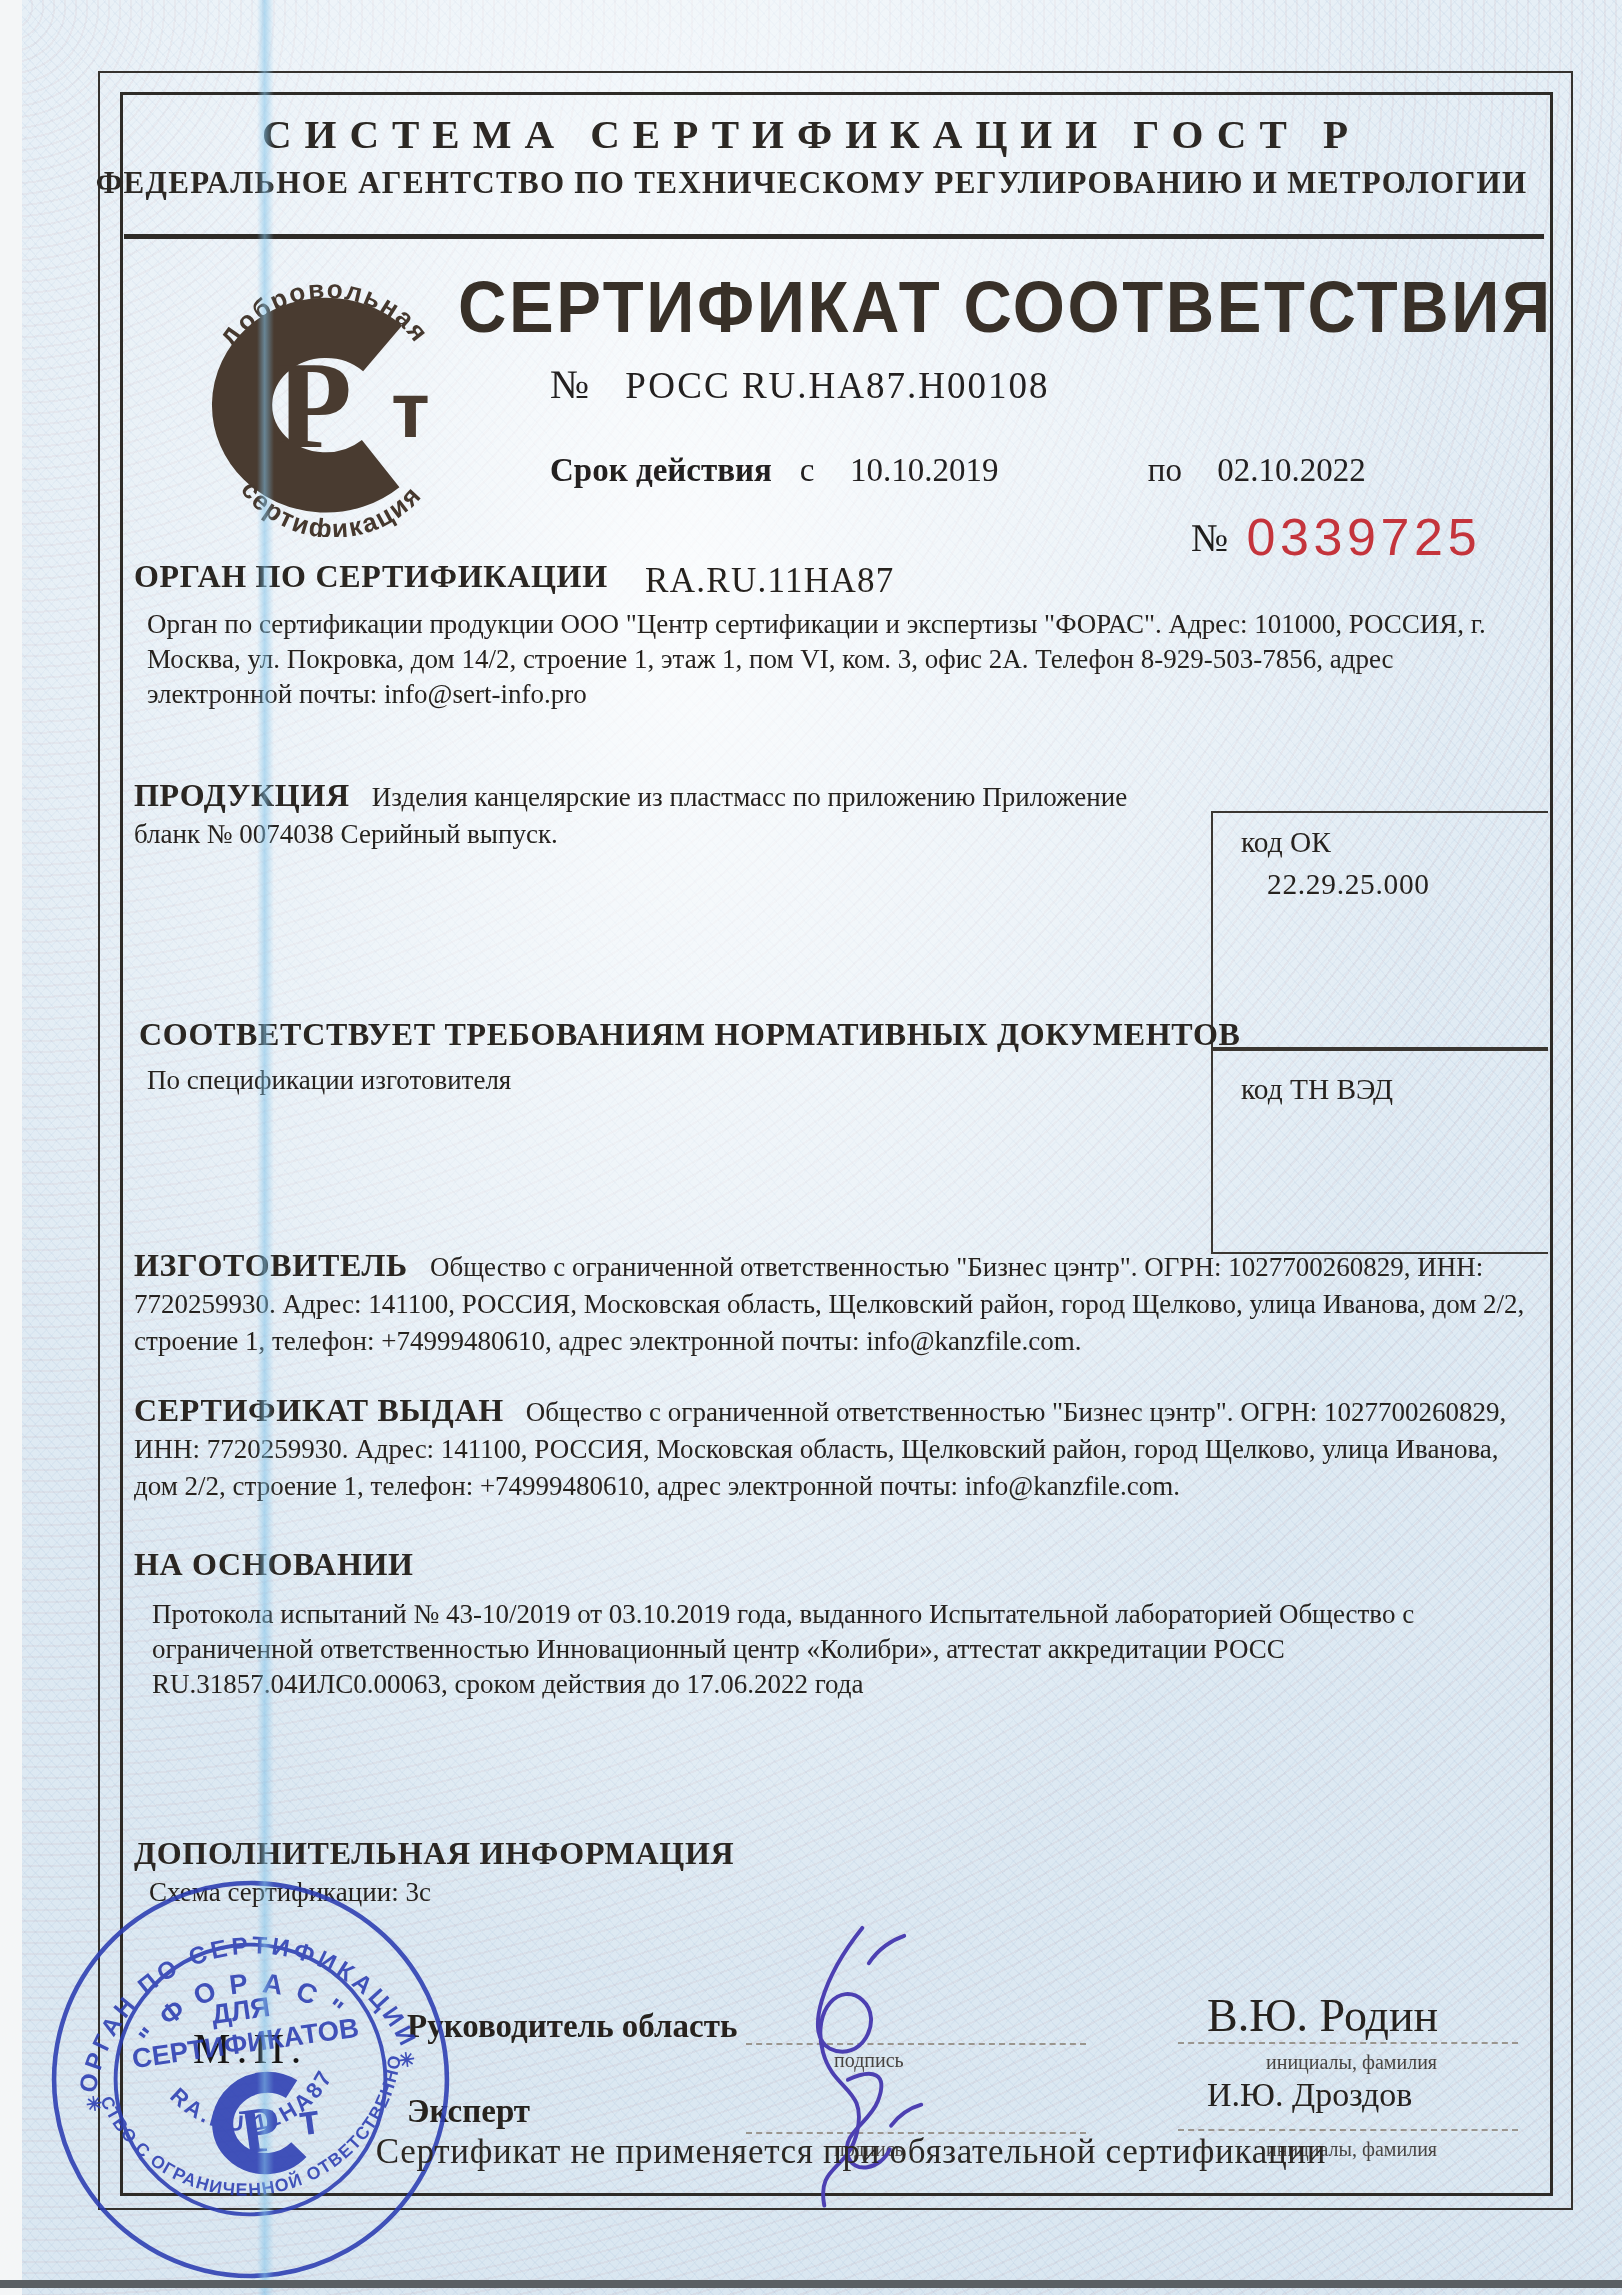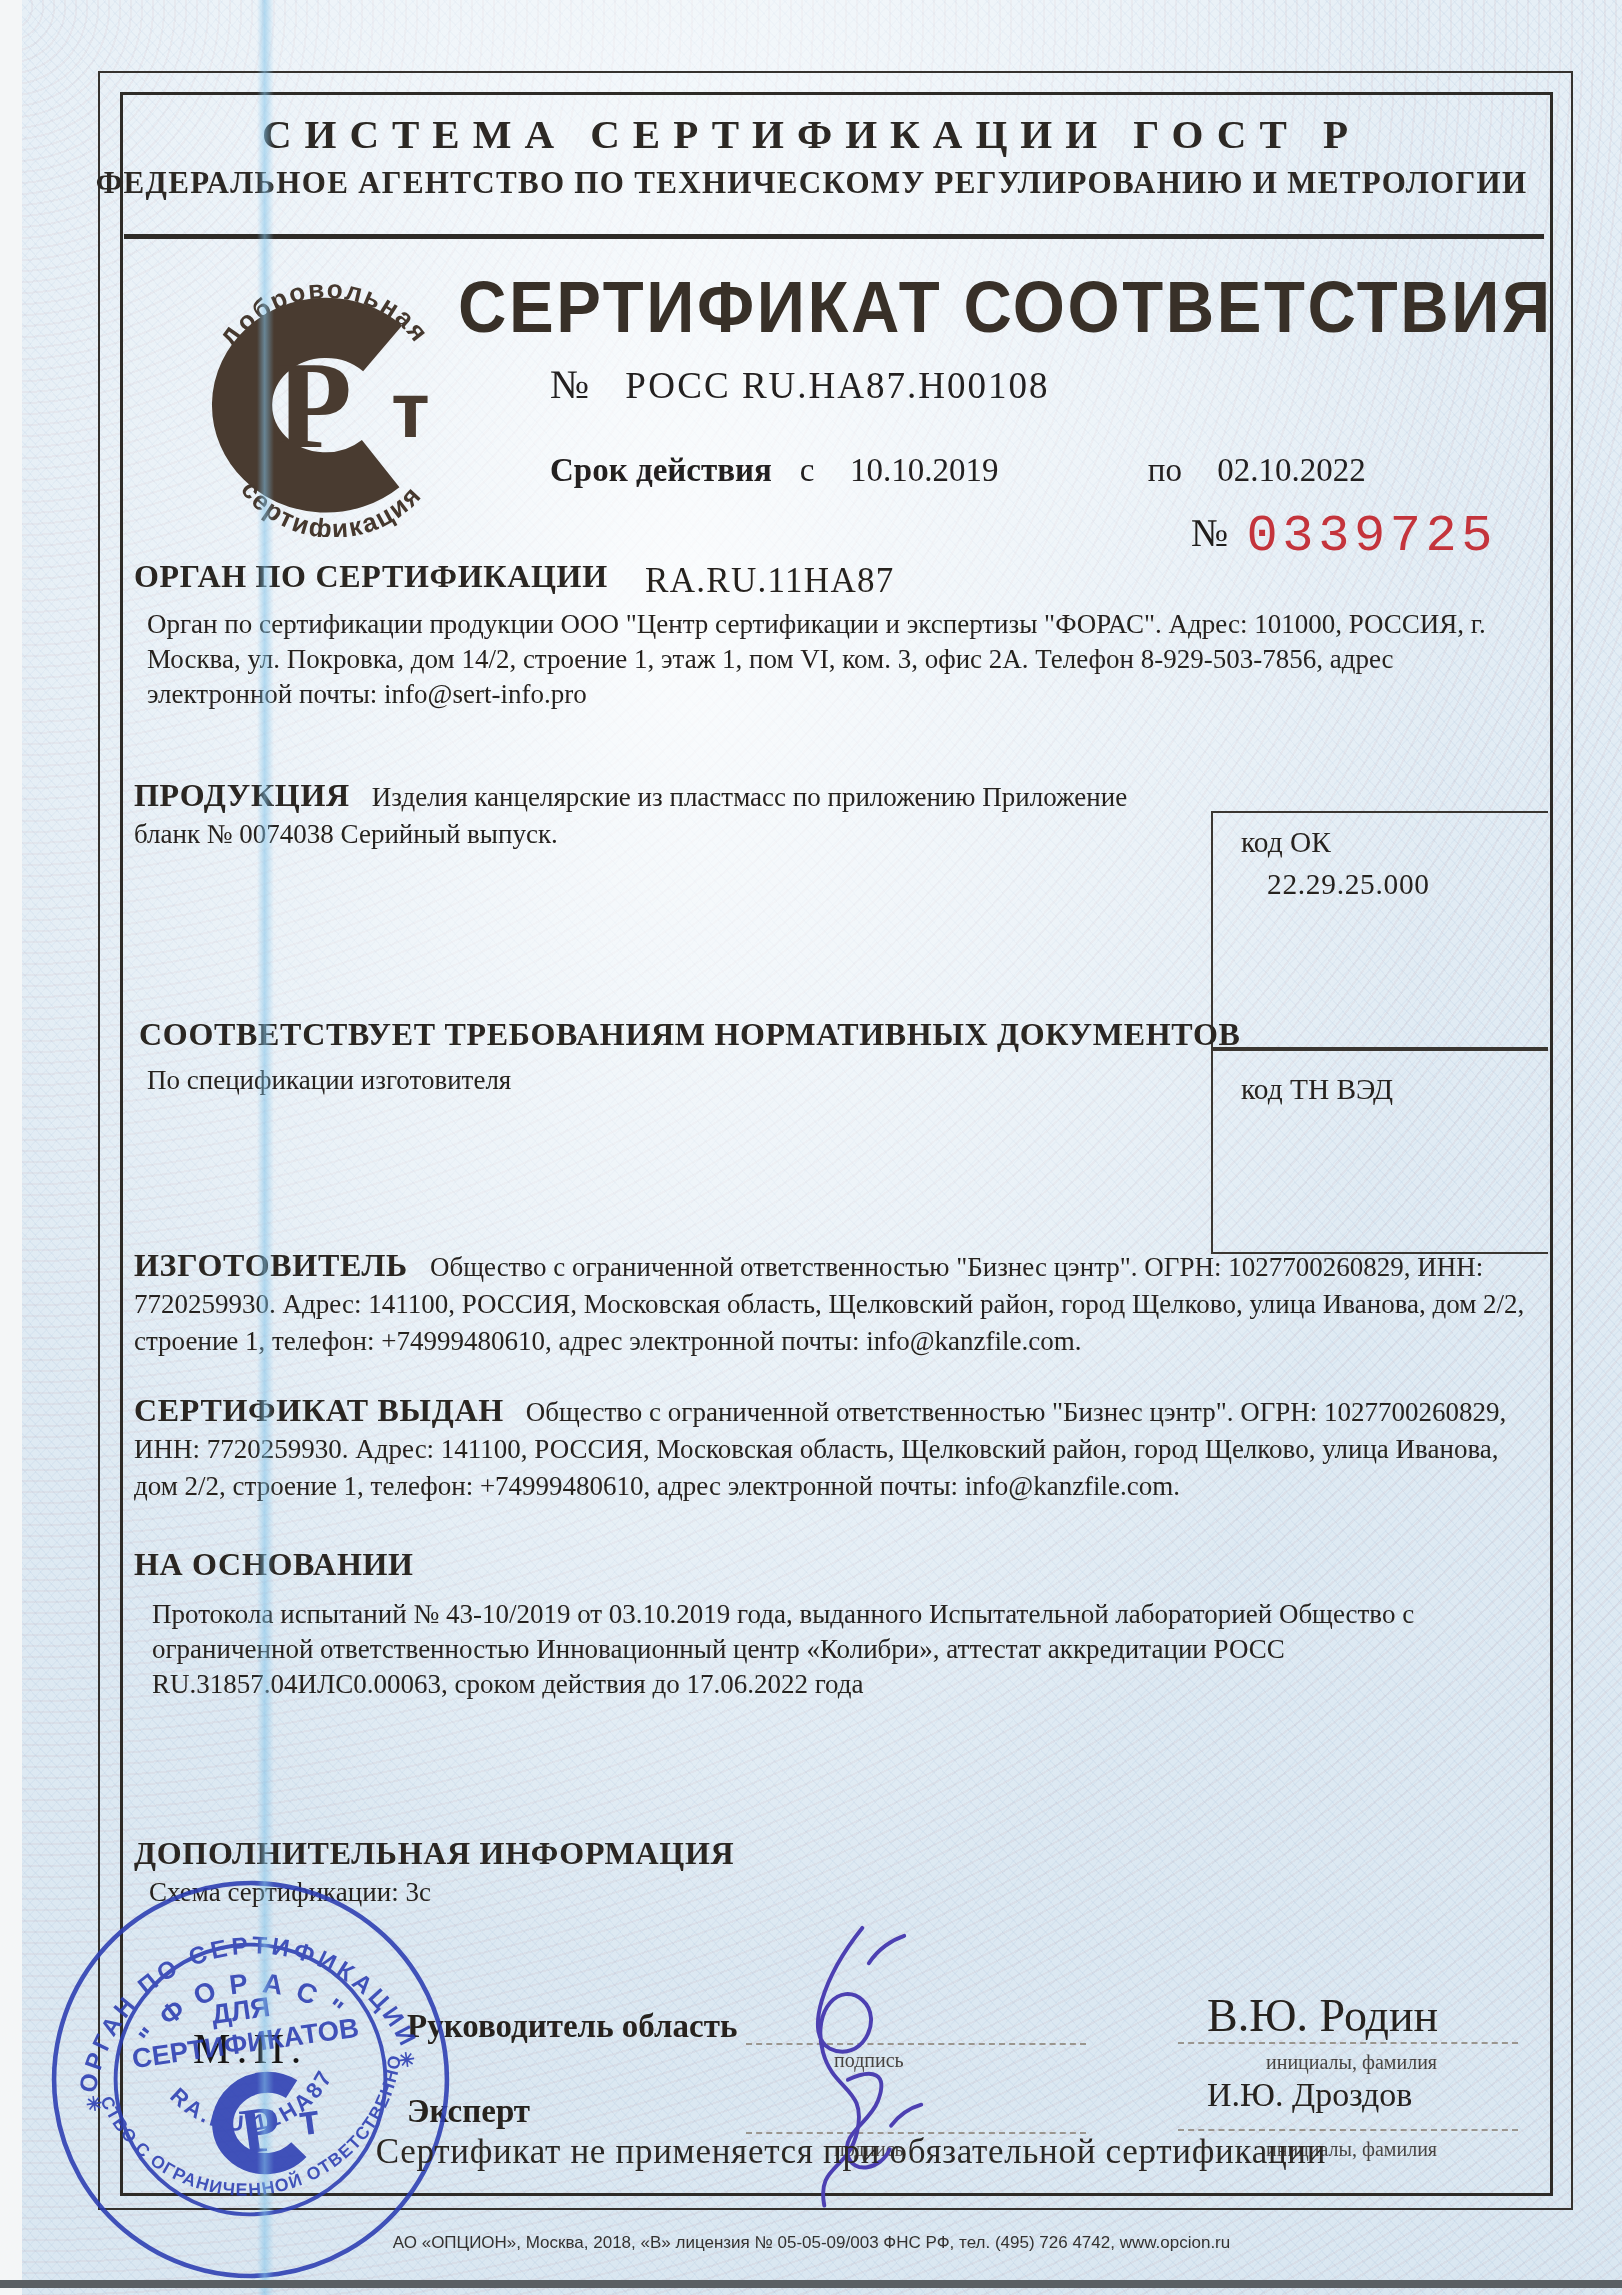--- a/index.html
+++ b/index.html
@@ -33,21 +33,21 @@
   .doc-title{left:458px;top:268px;width:1073px;text-align:center;
     font-family:"Liberation Sans",sans-serif;font-weight:700;font-size:67px;letter-spacing:2.6px;color:#383028;
     transform:scaleY(1.08);}
 
   .certno-row{left:550px;top:360px;font-size:37px;color:#232020;}
   .certno-row .no-sign{font-size:41px;margin-right:36px;}
   .certno-row .no-val{letter-spacing:2px;}
   .validity-row{left:550px;top:452px;font-size:33px;color:#232020;}
   .validity-row b{font-weight:700;}
   .serial-row{left:1191px;top:507px;font-size:39px;color:#1f1d1b;}
-  .serial-row .digits{font-family:Liberation Mono, monospace;font-size:52px;color:#c4343c;letter-spacing:4.6px;margin-left:18.3px;vertical-align:-3.9px;}
+  .serial-row .digits{font-family:Liberation Sans, sans-serif;font-size:52px;color:#c4343c;letter-spacing:4.6px;margin-left:18.3px;vertical-align:-3.9px;}
 
   .sec-label{font-weight:700;font-size:32px;letter-spacing:0.7px;color:#2a2622;}
   .body-text{font-size:27px;line-height:35px;color:#26221e;white-space:normal;}
   .inline-label{font-weight:700;font-size:32px;letter-spacing:0.7px;color:#2a2622;margin-right:22px;}
 
   .organ-label{left:134px;top:558px;}
   .organ-code{left:645px;top:561px;font-size:35px;letter-spacing:1.3px;}
   .organ-text{left:147px;top:607px;width:1386px;}
 
   .product-par{left:134px;top:777px;width:1034px;font-size:27px;line-height:37px;white-space:normal;}
@@ -226,19 +226,18 @@
     </g>
 
     <g transform="translate(222,300) scale(0.62)">
       <path d="M 255 70 A 108 100 0 1 0 252 220" fill="none" stroke="#2b3db2" stroke-width="52"></path>
       <text x="116" y="212" font-family="Liberation Serif, serif" font-size="160" font-weight="700" fill="#2b3db2">Р</text>
       <text x="262" y="186" font-family="Liberation Sans, sans-serif" font-size="104" font-weight="700" fill="#2b3db2">т</text>
     </g>
   </svg>
 
   <div class="t bottom-note">Сертификат не применяется при обязательной сертификации</div>
-  <div class="t footer-note">АО «ОПЦИОН», Москва, 2018, «В»    лицензия № 05-05-09/003 ФНС РФ,  тел. (495) 726 4742, www.opcion.ru</div>
 
   <div class="scan-left"></div>
   <div class="fold-band"></div>
   <div class="scan-bottom"></div>
 </div>
 
 
 </body></html>

